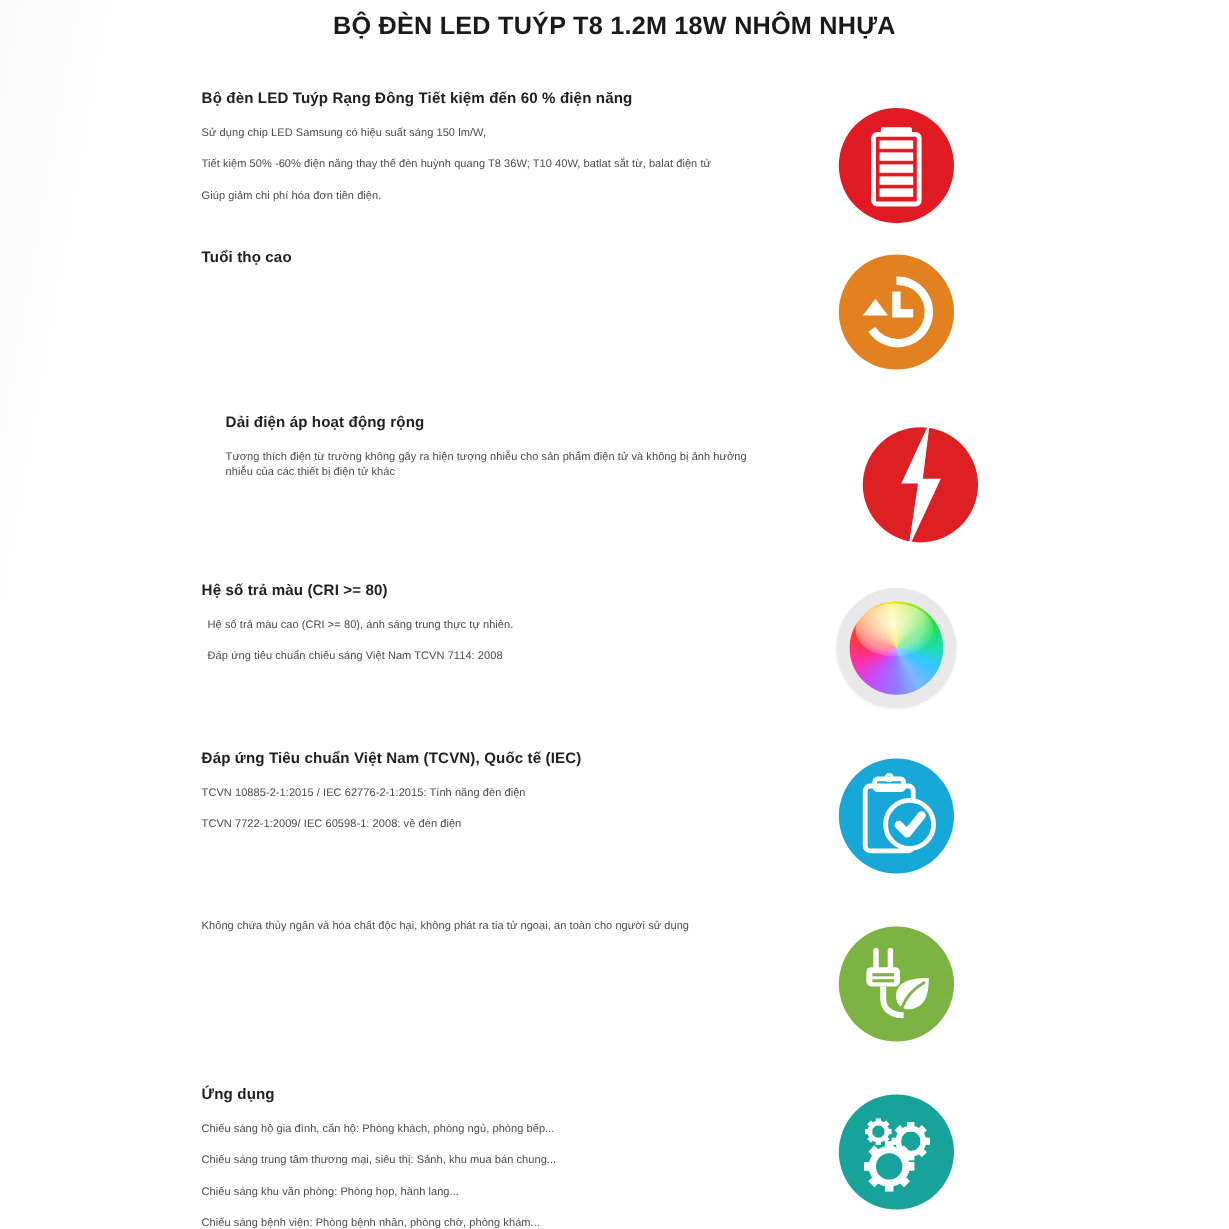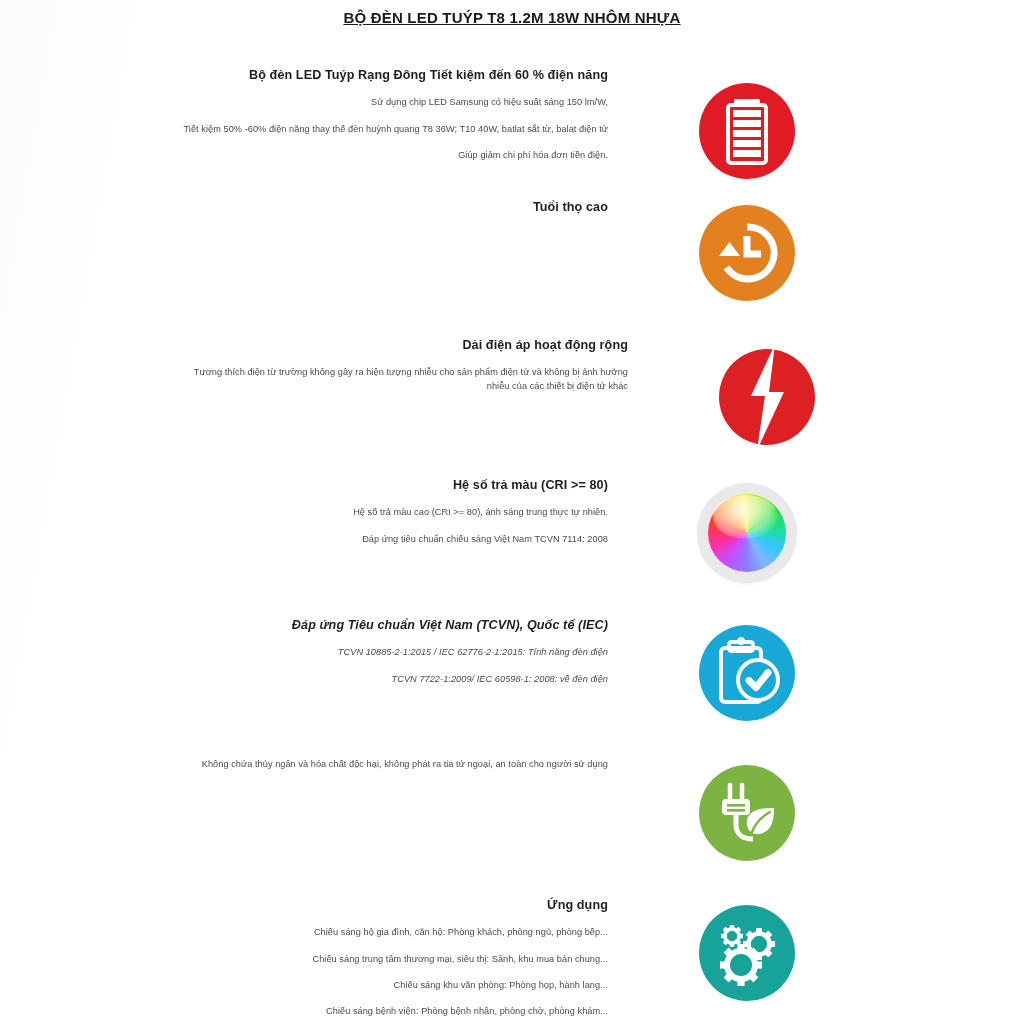--- a/index.html
+++ b/index.html
@@ -31,48 +31,46 @@
     position: relative;
     z-index: 1;
     width: 1024px;
     height: 1024px;
     box-sizing: border-box;
     padding: 0;
   }
 
   .page-title {
     text-align: center;
-    font-size: 15px;
+    font-size: 21px;
     font-weight: bold;
     color: #1a1a1a;
     letter-spacing: 0.2px;
     padding-top: 8px;
     padding-bottom: 0;
     margin: 0;
     line-height: 1.3;
-    text-decoration: underline;
   }
 
   .sections {
     position: relative;
     margin-top: 12px;
   }
 
   .section {
     position: relative;
     display: block;
     min-height: 140px;
   }
 
   .section-text {
     position: absolute;
     left: 168px;
     top: 0;
     width: 440px;
-    text-align: right;
   }
 
   .section-heading {
     font-size: 12.6px;
     font-weight: bold;
     color: #1f1f1f;
     margin: 0 0 13px 0;
     line-height: 1.25;
     letter-spacing: 0.1px;
   }
@@ -233,21 +231,21 @@
         </ul>
       </div>
       <div class="icon-wrap" style="top:18px;">
         <div class="wheel-outer">
           <div class="wheel-inner"></div>
         </div>
       </div>
     </div>
 
     <div class="section" style="height:140px;">
-      <div class="section-text" style="top:18px;font-style:italic;">
+      <div class="section-text" style="top:18px;">
         <div class="section-heading">Đáp ứng Tiêu chuẩn Việt Nam (TCVN), Quốc tế (IEC)</div>
         <ul class="section-lines">
           <li>TCVN 10885-2-1:2015 / IEC 62776-2-1:2015: Tính năng đèn điện</li>
           <li>TCVN 7722-1:2009/ IEC 60598-1: 2008: về đèn điện</li>
         </ul>
       </div>
       <div class="icon-wrap" style="top:18px;">
         <div class="icon-circle" style="background:#17a8d8;">
           <svg width="72" height="72" viewBox="0 0 72 72" aria-hidden="true">
             <rect x="10" y="11" width="40" height="54" rx="4" fill="none" stroke="#ffffff" stroke-width="4"></rect>

